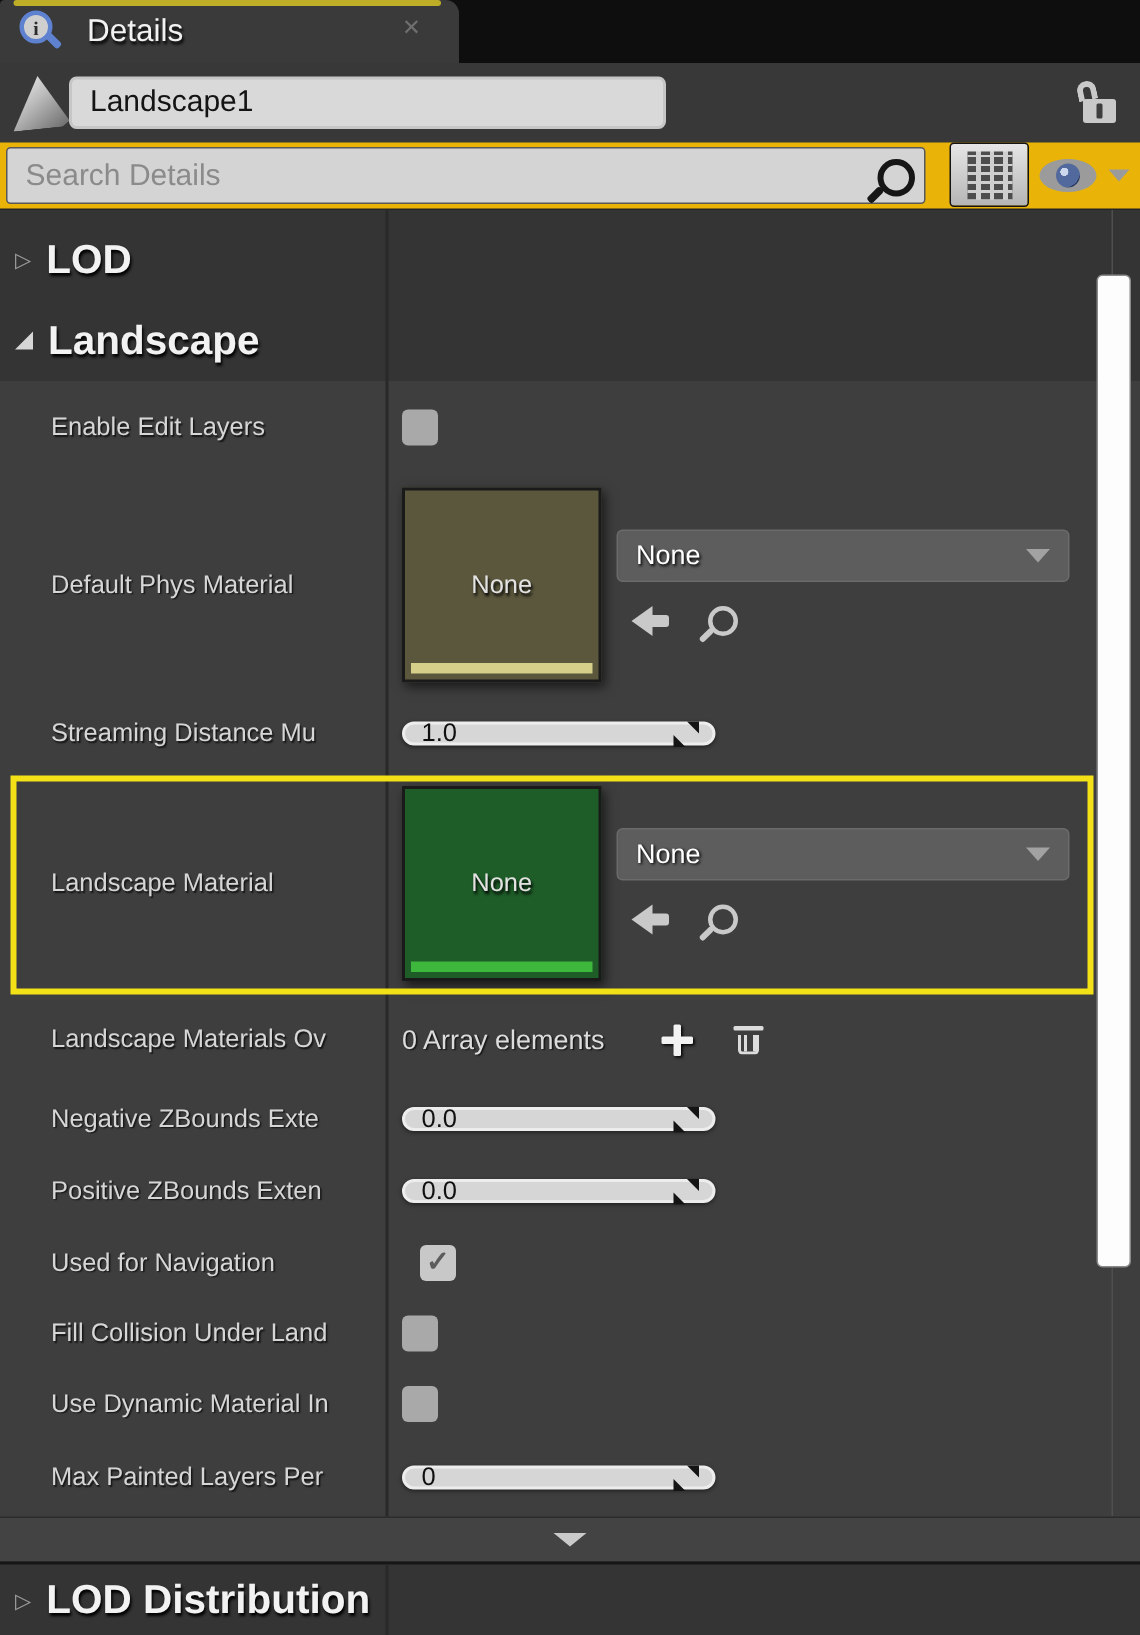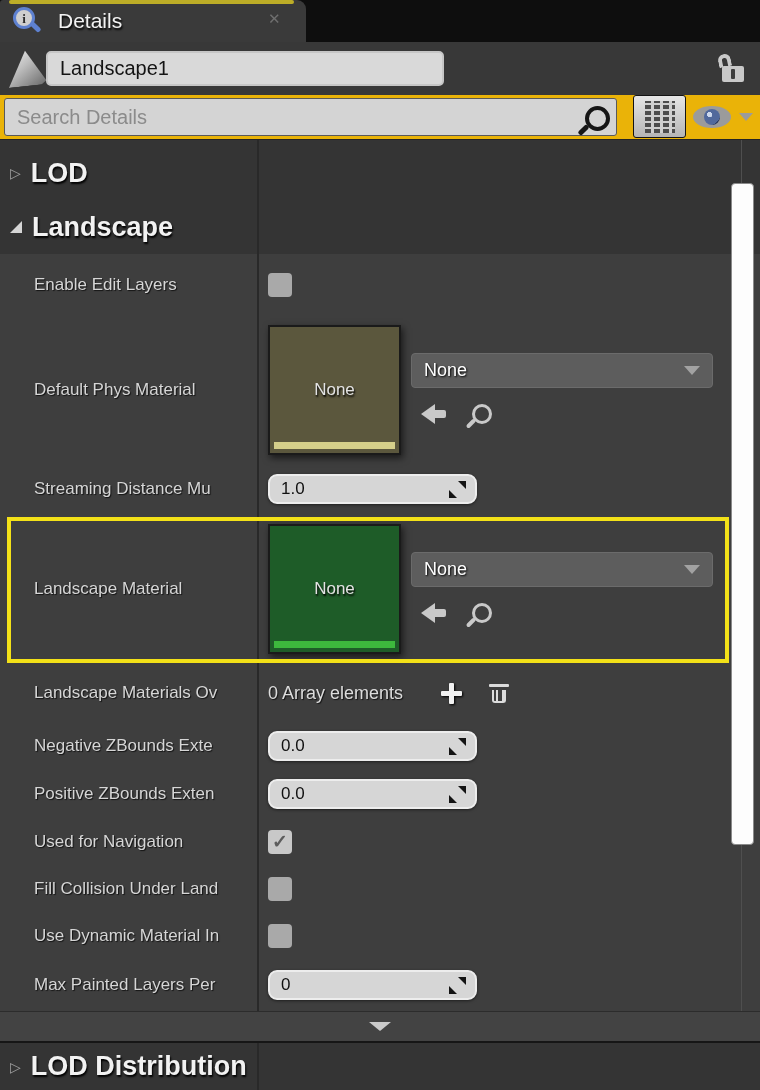--- a/index.html
+++ b/index.html
@@ -67,21 +67,21 @@
 
   .prow{position:absolute;left:0;width:741px;display:flex;align-items:center;}
   .plabel{width:257px;padding-left:34px;box-sizing:border-box;font-size:17px;color:#d6d6d6;white-space:nowrap;
           overflow:hidden;text-shadow:1px 1px 1px rgba(0,0,0,.7);flex-shrink:0;}
   .pvalue{flex:1;padding-left:11px;display:flex;align-items:center;}
 
   .checkbox{width:24px;height:24px;border-radius:4px;background:#a9a9a9;}
   .checkbox.checked{background:#c8c8c8;display:flex;align-items:center;justify-content:center;
                     color:#5c5c5c;font-size:19px;font-weight:bold;line-height:1;}
 
-  .spin{width:209px;height:30px;background:#d6d6d6;border:2px solid #ededed;border-radius:9px;display:flex;
+  .spin{width:209px;height:16px;background:#d6d6d6;border:2px solid #ededed;border-radius:9px;display:flex;
         align-items:center;padding:0 9px 0 11px;box-sizing:border-box;font-size:17px;color:#101010;
         box-shadow:0 1px 3px rgba(0,0,0,.5);}
   .spin .val{flex:1;}
   .drag{position:relative;width:17px;height:17px;}
   .drag::before{content:"";position:absolute;top:0;right:0;width:0;height:0;border-top:8px solid #141414;border-left:8px solid transparent;}
   .drag::after{content:"";position:absolute;bottom:0;left:0;width:0;height:0;border-bottom:8px solid #141414;border-right:8px solid transparent;}
 
   .assetbox{display:flex;align-items:center;}
   .thumb{width:133px;height:130px;border:2px solid #1a1a1a;box-shadow:2px 3px 7px rgba(0,0,0,.6);position:relative;
          display:flex;align-items:center;justify-content:center;color:#e3e3e3;font-size:17px;text-shadow:1px 2px 2px #000;
@@ -242,21 +242,21 @@
       <div class="prow" style="top:516px;height:48px;">
         <div class="plabel">Positive ZBounds Exten</div>
         <div class="pvalue">
           <div class="spin">
             <span class="val">0.0</span>
             <span class="drag"></span>
           </div>
         </div>
       </div>
 
-      <div class="prow" style="top:564px;height:47px;">
+      <div class="prow" style="top:564px;height:47px;gap:12px;">
         <div class="plabel">Used for Navigation</div>
         <div class="pvalue">
           <div class="checkbox checked">
             <span>✓</span>
           </div>
         </div>
       </div>
 
       <div class="prow" style="top:658px;height:47px;">
         <div class="plabel">Use Dynamic Material In</div>

